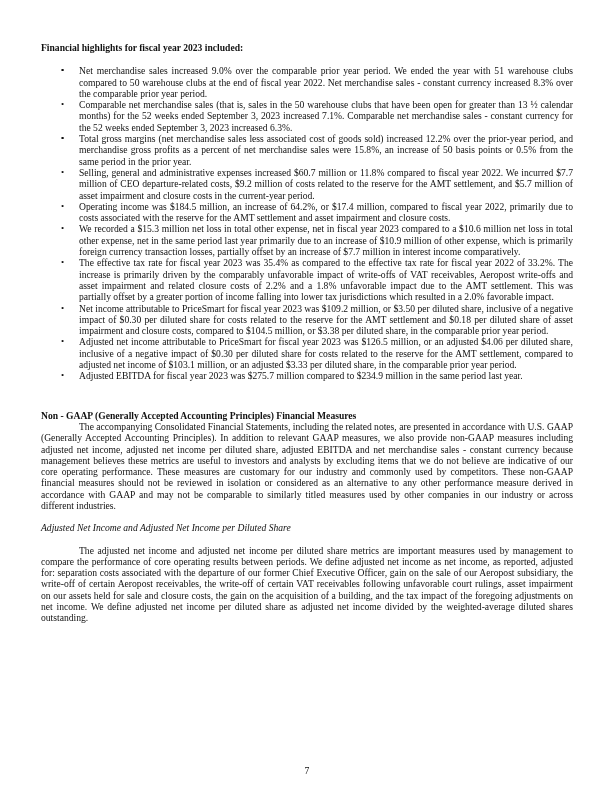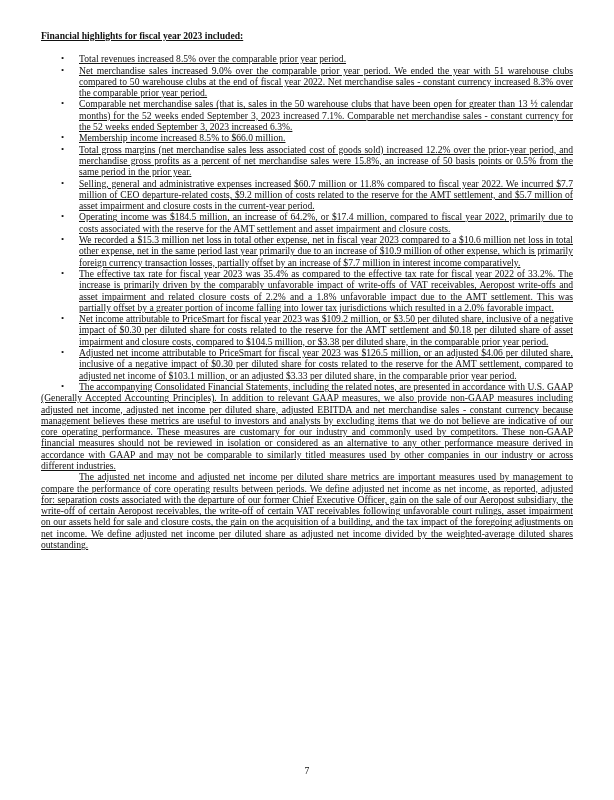--- a/index.html
+++ b/index.html
@@ -1,51 +1,53 @@
 <!DOCTYPE html>
 <html><head>
 <meta charset="utf-8">
 <style>
   html, body { margin: 0; padding: 0; background: #ffffff; }
   body { width: 614px; height: 800px; position: relative; overflow: hidden;
          font-family: "Liberation Serif", "DejaVu Serif", serif; color: #111; }
-  .page { position: absolute; left: 41px; top: 30px; width: 532px;
-          font-size: 9.6px; line-height: 11.3px; text-decoration: underline; }
+  .page { position: absolute; left: 41px; top: 42px; width: 532px;
+          font-size: 9.6px; line-height: 11.3px; }
   h2 { font-size: 9.6px; font-weight: bold; margin: 0; line-height: 11.3px; }
   ul { list-style: none; margin: 12px 0 0 0; padding: 0; }
   li { position: relative; padding-left: 38px; text-align: justify; }
   li .bullet { position: absolute; left: 20px; top: 0; font-size: 9px; }
   .h-nongaap { margin-top: 28px; }
   p { margin: 0; text-align: justify; }
   p.indent { text-indent: 38px; }
   .para1 { }
   .subhead { margin-top: 11px; font-style: italic; }
-  .para2 { }
+  .para2 { margin-top: 11px; }
   .pagenum { position: absolute; top: 765px; left: 0; width: 614px; text-align: center;
              font-size: 9.6px; }
 </style>
 </head>
 <body>
 
 <div class="page">
   <h2>Financial highlights for fiscal year 2023 included:</h2>
 
   <ul>
-    <li><span class="bullet">•</span><span>Total revenues increased 8.5% over the comparable prior year period.</span></li>
+    <li><span class="bullet">•</span></li>
     <li><span class="bullet">•</span><span>Net merchandise sales increased 9.0% over the comparable prior year period. We ended the year with 51 warehouse clubs compared to 50 warehouse clubs at the end of fiscal year 2022. Net merchandise sales - constant currency increased 8.3% over the comparable prior year period.</span></li>
     <li><span class="bullet">•</span><span>Comparable net merchandise sales (that is, sales in the 50 warehouse clubs that have been open for greater than 13 ½ calendar months) for the 52 weeks ended September 3, 2023 increased 7.1%. Comparable net merchandise sales - constant currency for the 52 weeks ended September 3, 2023 increased 6.3%.</span></li>
-    <li><span class="bullet">•</span><span>Membership income increased 8.5% to $66.0 million.</span></li>
+    <li><span class="bullet">•</span></li>
     <li><span class="bullet">•</span><span>Total gross margins (net merchandise sales less associated cost of goods sold) increased 12.2% over the prior-year period, and merchandise gross profits as a percent of net merchandise sales were 15.8%, an increase of 50 basis points or 0.5% from the same period in the prior year.</span></li>
     <li><span class="bullet">•</span><span>Selling, general and administrative expenses increased $60.7 million or 11.8% compared to fiscal year 2022. We incurred $7.7 million of CEO departure-related costs, $9.2 million of costs related to the reserve for the AMT settlement, and $5.7 million of asset impairment and closure costs in the current-year period.</span></li>
     <li><span class="bullet">•</span><span>Operating income was $184.5 million, an increase of 64.2%, or $17.4 million, compared to fiscal year 2022, primarily due to costs associated with the reserve for the AMT settlement and asset impairment and closure costs.</span></li>
     <li><span class="bullet">•</span><span>We recorded a $15.3 million net loss in total other expense, net in fiscal year 2023 compared to a $10.6 million net loss in total other expense, net in the same period last year primarily due to an increase of $10.9 million of other expense, which is primarily foreign currency transaction losses, partially offset by an increase of $7.7 million in interest income comparatively.</span></li>
     <li><span class="bullet">•</span><span>The effective tax rate for fiscal year 2023 was 35.4% as compared to the effective tax rate for fiscal year 2022 of 33.2%. The increase is primarily driven by the comparably unfavorable impact of write-offs of VAT receivables, Aeropost write-offs and asset impairment and related closure costs of 2.2% and a 1.8% unfavorable impact due to the AMT settlement. This was partially offset by a greater portion of income falling into lower tax jurisdictions which resulted in a 2.0% favorable impact.</span></li>
     <li><span class="bullet">•</span><span>Net income attributable to PriceSmart for fiscal year 2023 was $109.2 million, or $3.50 per diluted share, inclusive of a negative impact of $0.30 per diluted share for costs related to the reserve for the AMT settlement and $0.18 per diluted share of asset impairment and closure costs, compared to $104.5 million, or $3.38 per diluted share, in the comparable prior year period.</span></li>
     <li><span class="bullet">•</span><span>Adjusted net income attributable to PriceSmart for fiscal year 2023 was $126.5 million, or an adjusted $4.06 per diluted share, inclusive of a negative impact of $0.30 per diluted share for costs related to the reserve for the AMT settlement, compared to adjusted net income of $103.1 million, or an adjusted $3.33 per diluted share, in the comparable prior year period.</span></li>
-    <li><span class="bullet">•</span></li>
+    <li><span class="bullet">•</span><span>Adjusted EBITDA for fiscal year 2023 was $275.7 million compared to $234.9 million in the same period last year.</span></li>
   </ul>
 
+  <h2 class="h-nongaap">Non - GAAP (Generally Accepted Accounting Principles) Financial Measures</h2>
   <p class="indent para1">The accompanying Consolidated Financial Statements, including the related notes, are presented in accordance with U.S. GAAP (Generally Accepted Accounting Principles). In addition to relevant GAAP measures, we also provide non-GAAP measures including adjusted net income, adjusted net income per diluted share, adjusted EBITDA and net merchandise sales - constant currency because management believes these metrics are useful to investors and analysts by excluding items that we do not believe are indicative of our core operating performance. These measures are customary for our industry and commonly used by competitors. These non-GAAP financial measures should not be reviewed in isolation or considered as an alternative to any other performance measure derived in accordance with GAAP and may not be comparable to similarly titled measures used by other companies in our industry or across different industries.</p>
 
+  <div class="subhead">Adjusted Net Income and Adjusted Net Income per Diluted Share</div>
   <p class="indent para2">The adjusted net income and adjusted net income per diluted share metrics are important measures used by management to compare the performance of core operating results between periods. We define adjusted net income as net income, as reported, adjusted for: separation costs associated with the departure of our former Chief Executive Officer, gain on the sale of our Aeropost subsidiary, the write-off of certain Aeropost receivables, the write-off of certain VAT receivables following unfavorable court rulings, asset impairment on our assets held for sale and closure costs, the gain on the acquisition of a building, and the tax impact of the foregoing adjustments on net income. We define adjusted net income per diluted share as adjusted net income divided by the weighted-average diluted shares outstanding.</p>
 </div>
 
 <div class="pagenum">7</div>
 
 </body></html>

